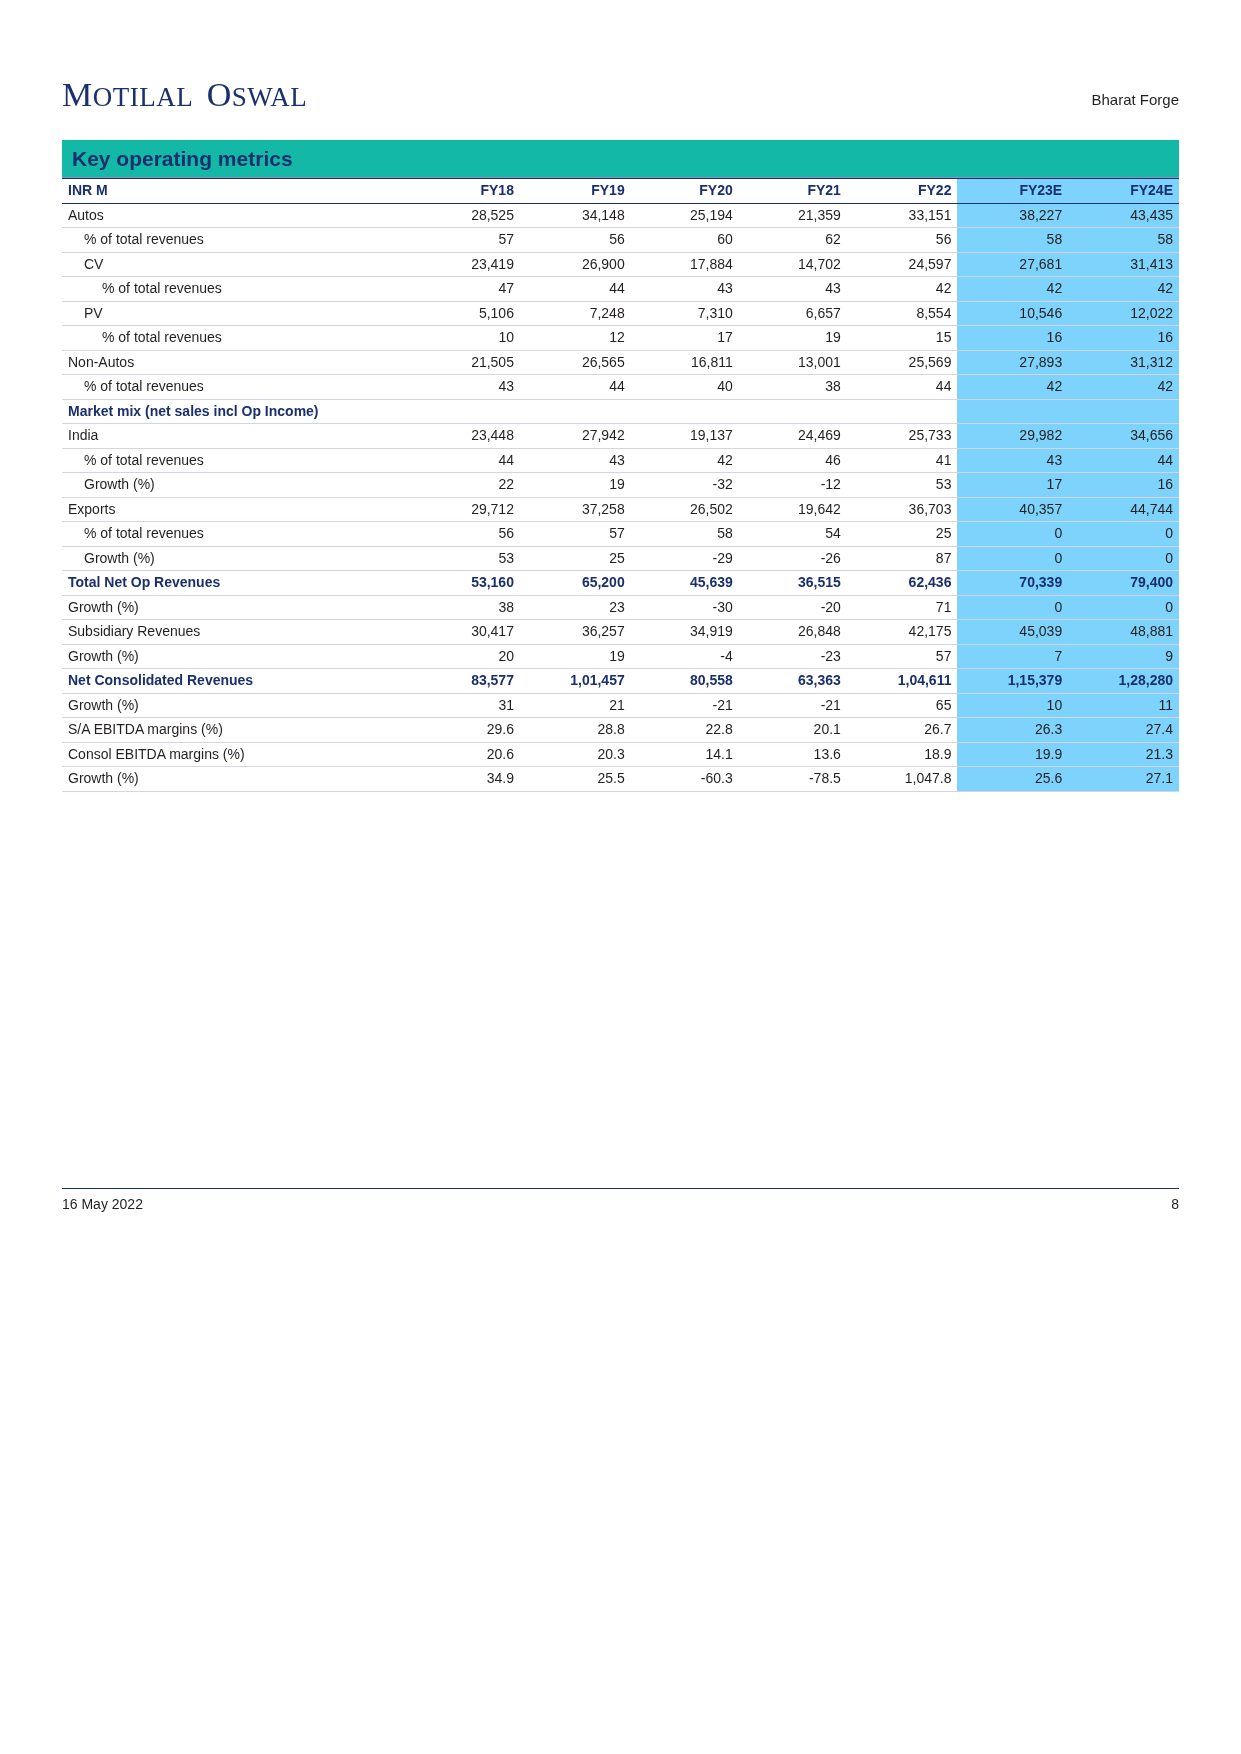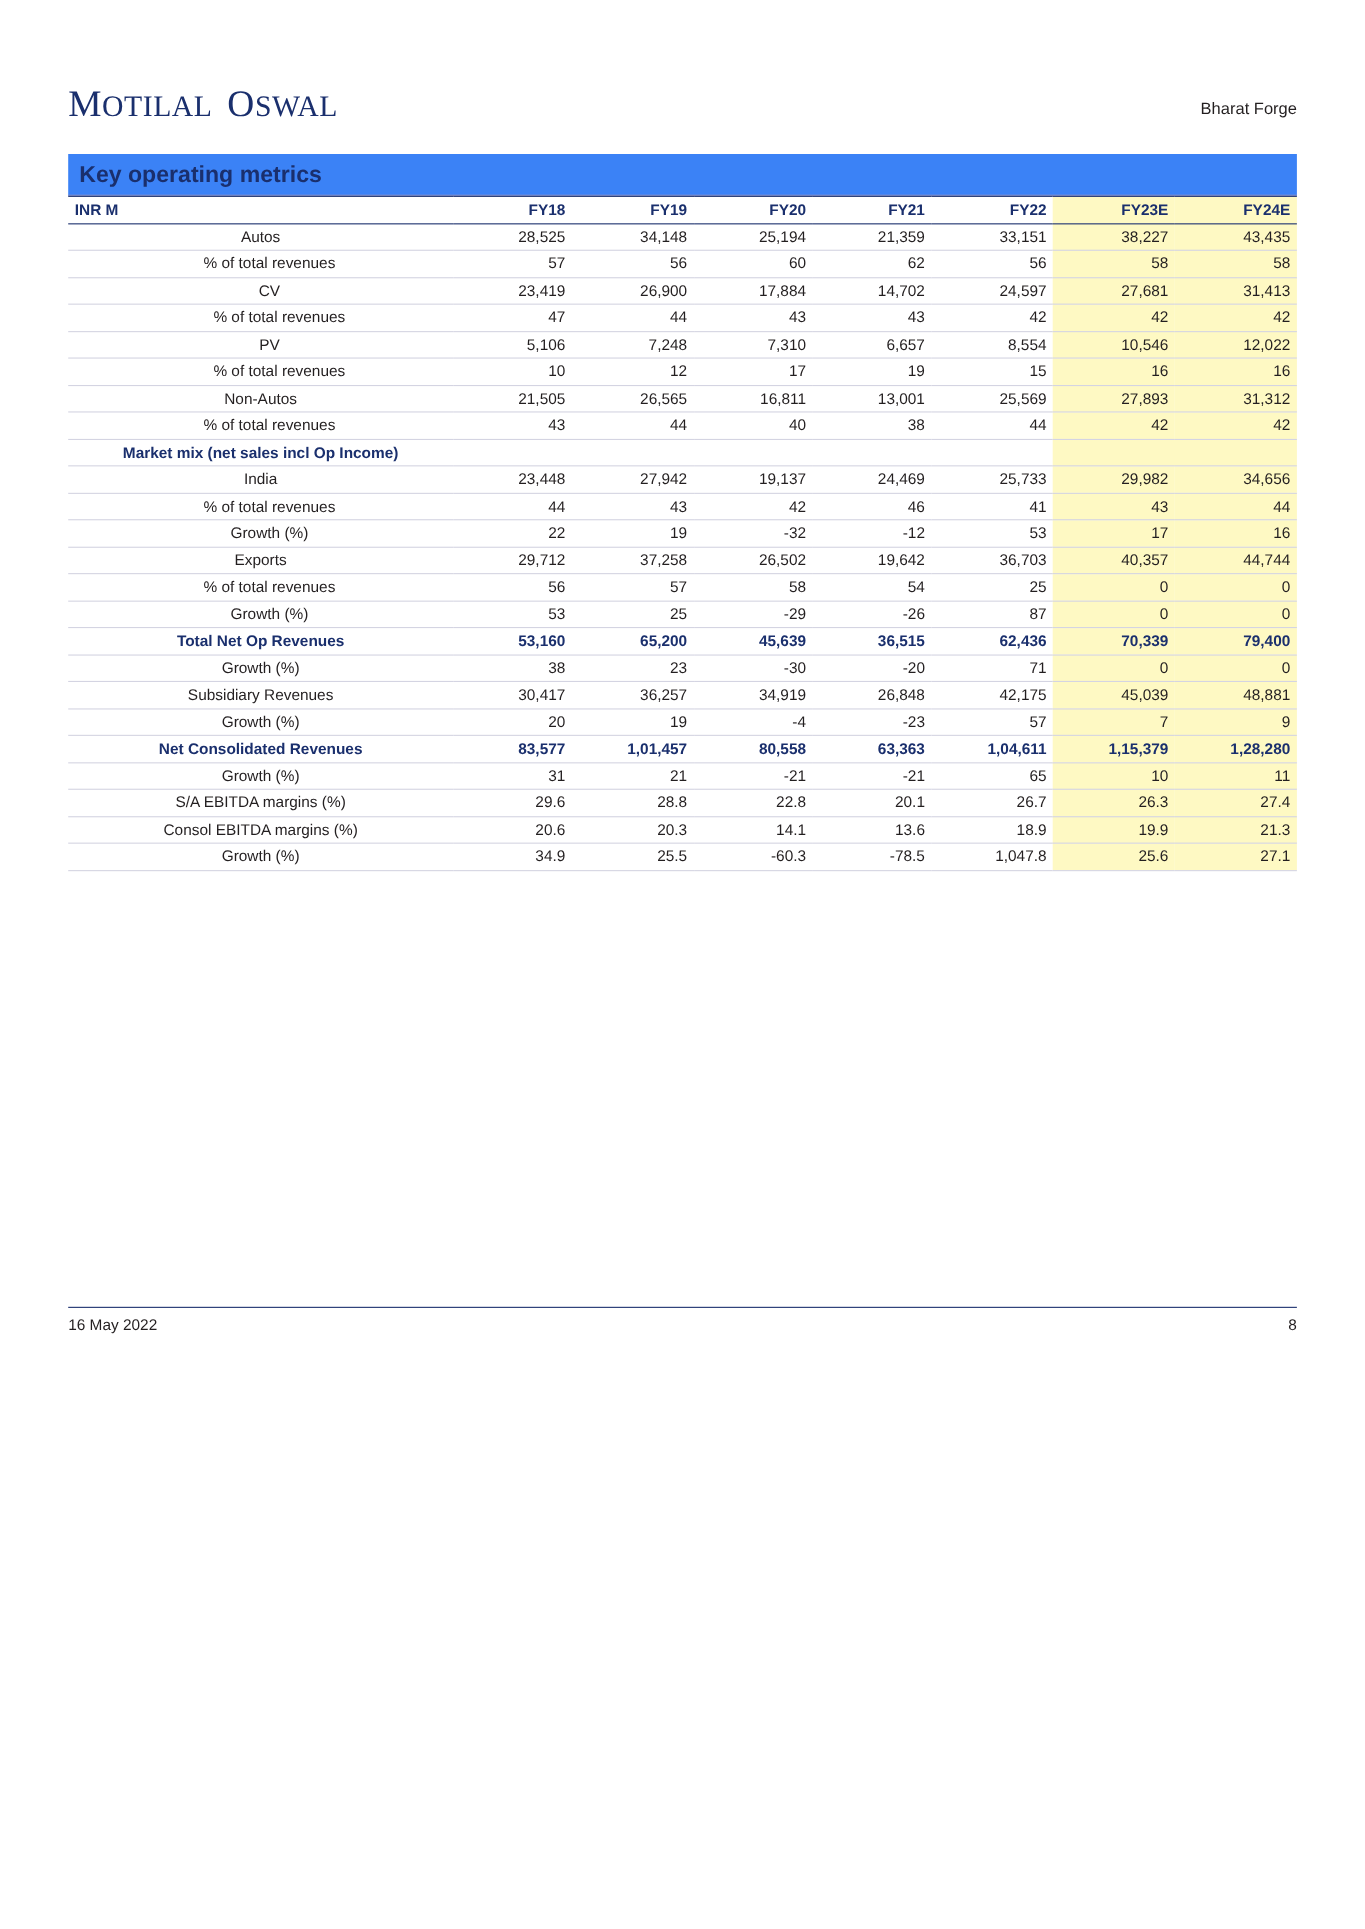--- a/index.html
+++ b/index.html
@@ -40,21 +40,21 @@
   .logo .cap { font-size: 34px; }
   .header-right {
     font-size: 15px;
     color: #231f20;
     padding-bottom: 4px;
   }
 
   
   .section-bar {
     margin-top: 28px;
-    background: #3b82f6;
+    background: #14b8a6;
     border-bottom: 1px solid #8e93c6;
     height: 38px;
     display: flex;
     align-items: center;
     padding-left: 10px;
     box-sizing: border-box;
   }
   .section-bar h1 {
     margin: 0;
     font-size: 21px;
@@ -90,25 +90,25 @@
   }
   table.model thead th.first {
     text-align: left;
     margin-top: 35px;
   }
   table.model tbody td {
     border-bottom: 1px solid #d4d4e2;
     text-align: right;
   }
   table.model tbody td.label {
-    text-align: center;
+    text-align: left;
   }
   
   td.est, th.est {
-    background: #fef9c3;
+    background: #7dd3fc;
   }
   tr.bold td { font-weight: bold; color: #1a2f6d; }
   tr.bold td.est { color: #1a2f6d; }
   tr.subhead td {
     font-weight: bold;
     color: #1a2f6d;
     text-align: left;
   }
   .indent1 { padding-left: 22px !important; }
   .indent2 { padding-left: 40px !important; }

